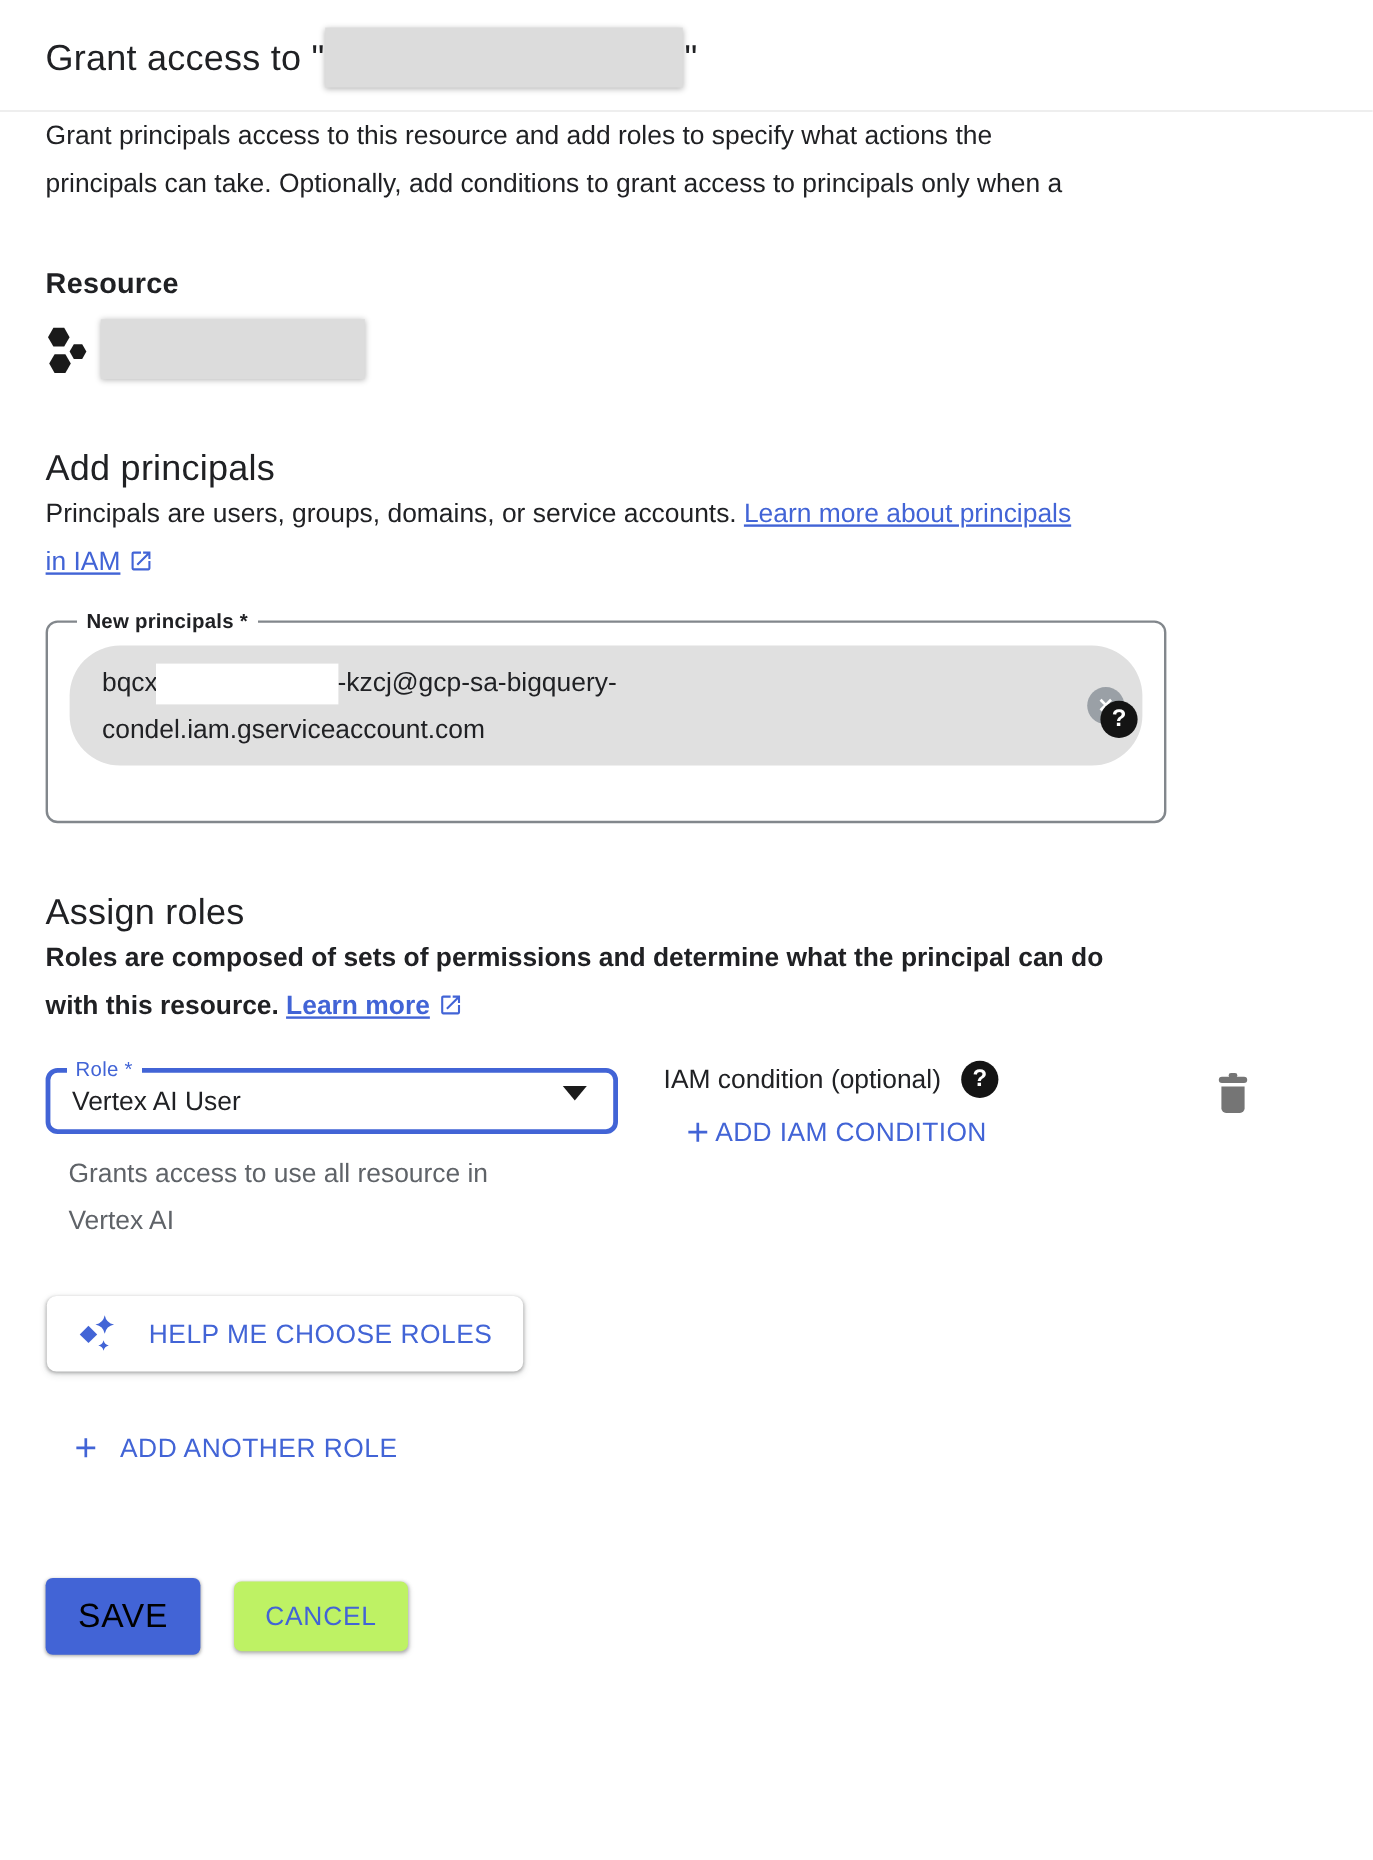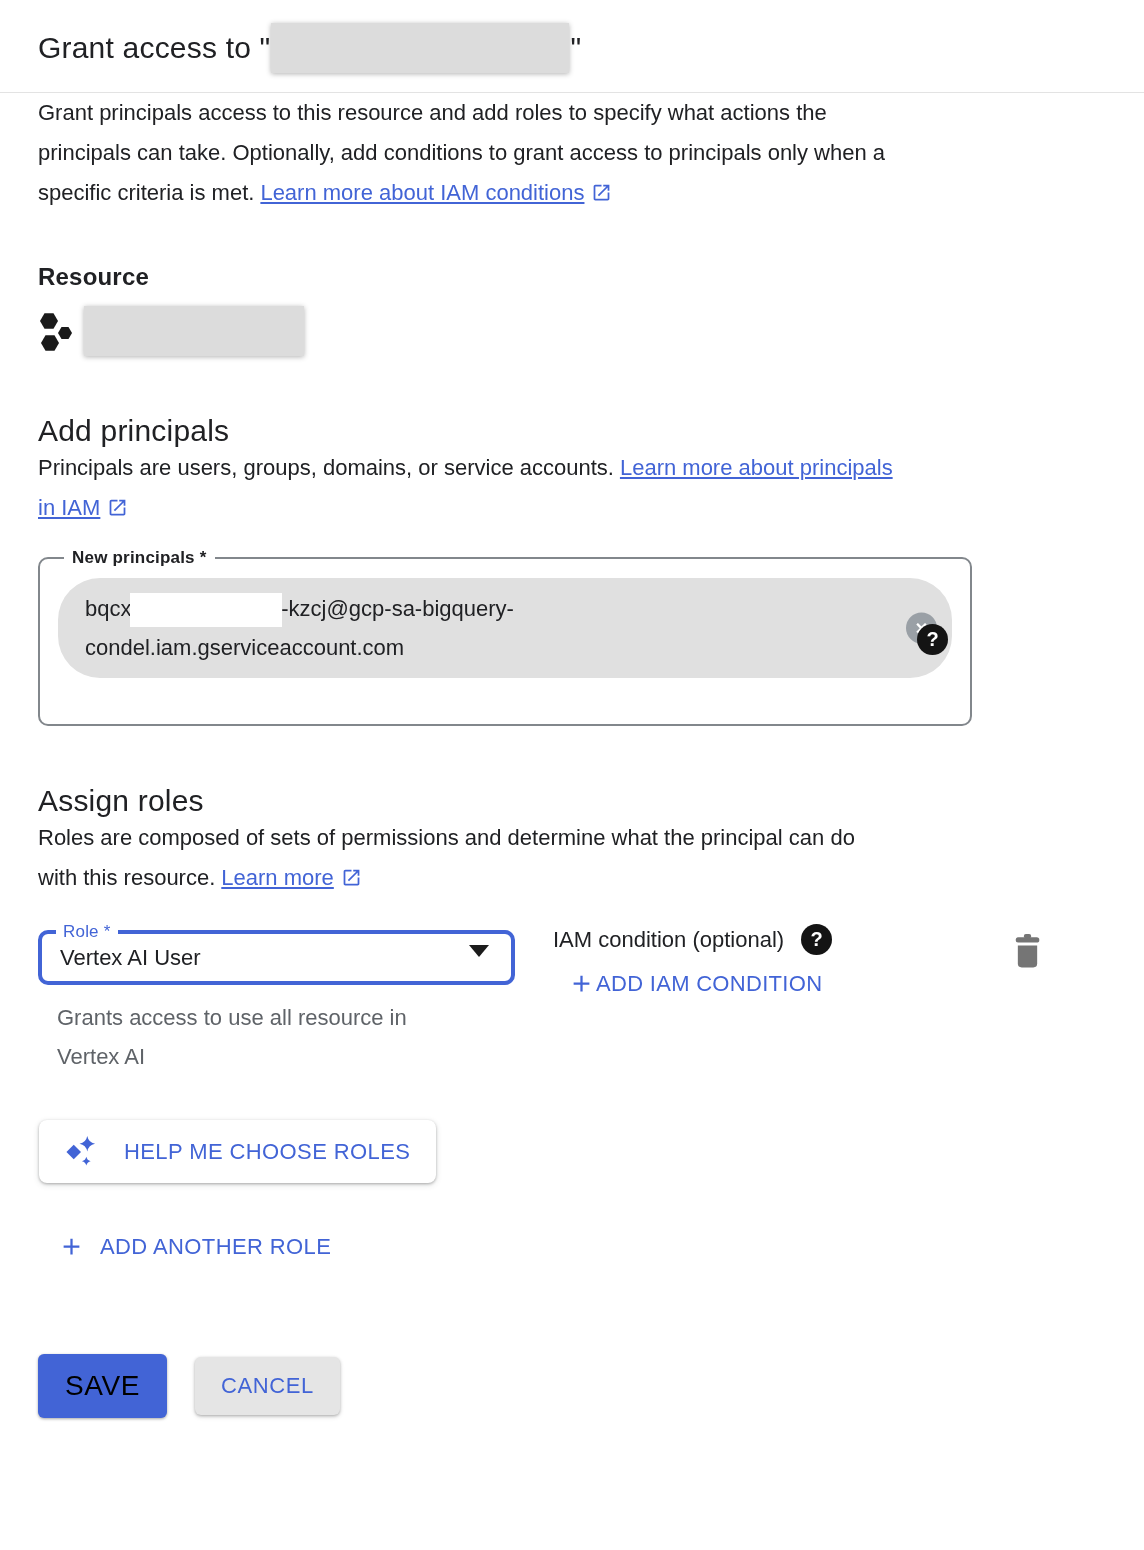--- a/index.html
+++ b/index.html
@@ -43,21 +43,21 @@
     position:absolute; right:15px; top:50%; transform:translateY(-50%);
     width:31px; height:31px; border-radius:50%; background:#9aa0a6; color:#fff;
     font-size:16px; font-weight:700; display:flex; align-items:center; justify-content:center; cursor:pointer;
   }
   .help-badge {
     width:31px; height:31px; border-radius:50%; background:#141414; color:#fff;
     font-weight:700; font-size:20px; display:inline-flex; align-items:center; justify-content:center; cursor:pointer;
   }
   .principals-help { position:absolute; right:22px; top:56px; }
 
-  .roles-desc { margin-top:24px; }
+  .roles-desc { margin-top:24px;font-weight:bold; }
 
   .roles-row { display:flex; align-items:flex-start; margin-top:24px; }
   .role-col { width:477px; flex:0 0 auto; }
   fieldset.role-field { border:4px solid var(--accent); border-radius:10px; margin:0; padding:0 14px 10px 12px; }
   fieldset.role-field legend { color:var(--accent); font-size:17px; font-weight:500; padding:0 7px; margin-left:2px; letter-spacing:.2px; }
   .role-value-row { display:flex; align-items:flex-start; justify-content:space-between; padding:3px 8px 0 6px; cursor:pointer; }
   .role-value { font-size:22px; }
   .caret { width:0; height:0; border-left:10px solid transparent; border-right:10px solid transparent; border-top:12px solid #1b1b1b; }
   .role-helper { margin-top:13px; padding-left:19px; color:#5f6368; font-size:22px; line-height:39px; }
 
@@ -79,40 +79,37 @@
 
   .add-role-btn { display:inline-flex; align-items:center; gap:15px; margin-top:50px; margin-left:20px; color:var(--accent); font-size:22px; font-weight:500; letter-spacing:.4px; background:none; border:none; font-family:inherit; padding:0; cursor:pointer;text-align:right; }
 
   .footer { display:flex; align-items:center; gap:28px; margin-top:90px; }
   .save-btn {
     background:var(--accent); color:#000000; border:none; border-radius:6px; padding:16px 27px;
     font-size:28px; font-weight:500; letter-spacing:.6px; font-family:inherit;
     box-shadow:0 1px 3px rgba(0,0,0,.35); cursor:pointer;
   }
   .cancel-btn {
-    background:#e5e5e5; color:var(--accent); border:none; border-radius:6px; padding:16px 26px;
+    background:#bef264; color:var(--accent); border:none; border-radius:6px; padding:16px 26px;
     font-size:22px; font-weight:500; letter-spacing:.6px; font-family:inherit;
     box-shadow:0 1px 3px rgba(0,0,0,.25), 0 2px 5px rgba(0,0,0,.12); cursor:pointer;
   }
 </style>
 </head>
 <body>
 
 <div class="header">
   <h1 class="page-title"><span>Grant access to "</span><span class="redact title-redact"></span><span>"</span></h1>
 </div>
 
 <div class="main">
 
   <p class="para intro">
     <span class="line">Grant principals access to this resource and add roles to specify what actions the</span>
     <span class="line">principals can take. Optionally, add conditions to grant access to principals only when a</span>
-    <span class="line"><span>specific criteria is met.</span><a class="link sp">Learn more about IAM conditions</a><span class="ext-icon"><svg viewBox="0 0 24 24">
-            <path d="M19 19H5V5h7V3H5c-1.11 0-2 .9-2 2v14c0 1.1.89 2 2 2h14c1.1 0 2-.9 2-2v-7h-2v7zM14 3v2h3.59l-9.83 9.83 1.41 1.41L19 6.41V10h2V3h-7z"></path>
-          </svg></span></span>
   </p>
 
   <h3 class="sub-heading">Resource</h3>
   <div class="resource-row">
     <span class="resource-icon">
       <svg viewBox="0 0 36 44" fill="#1a1a1a">
         <path d="M15.5 4.2 L20 12 L15.5 19.8 L6.5 19.8 L2 12 L6.5 4.2 Z"></path>
         <path d="M30.5 17.9 L34 24 L30.5 30.1 L23.5 30.1 L20 24 L23.5 17.9 Z"></path>
         <path d="M16.5 26.2 L21 34 L16.5 41.8 L7.5 41.8 L3 34 L7.5 26.2 Z"></path>
       </svg>

